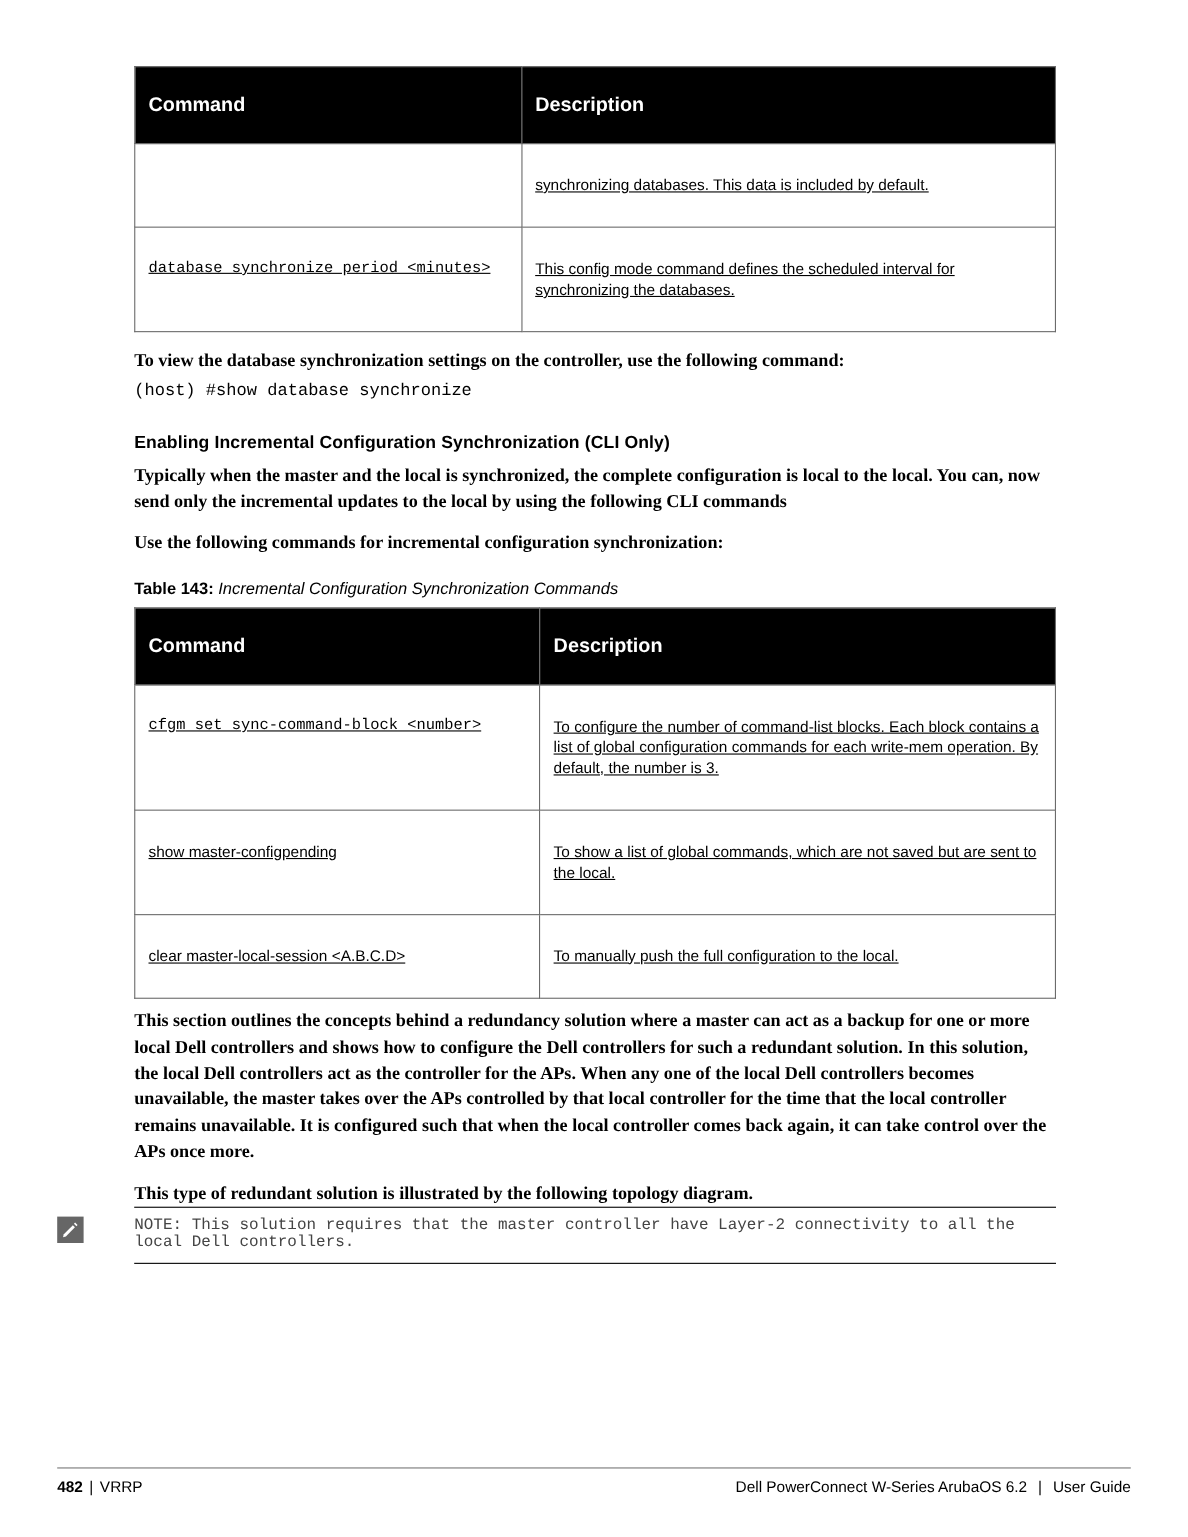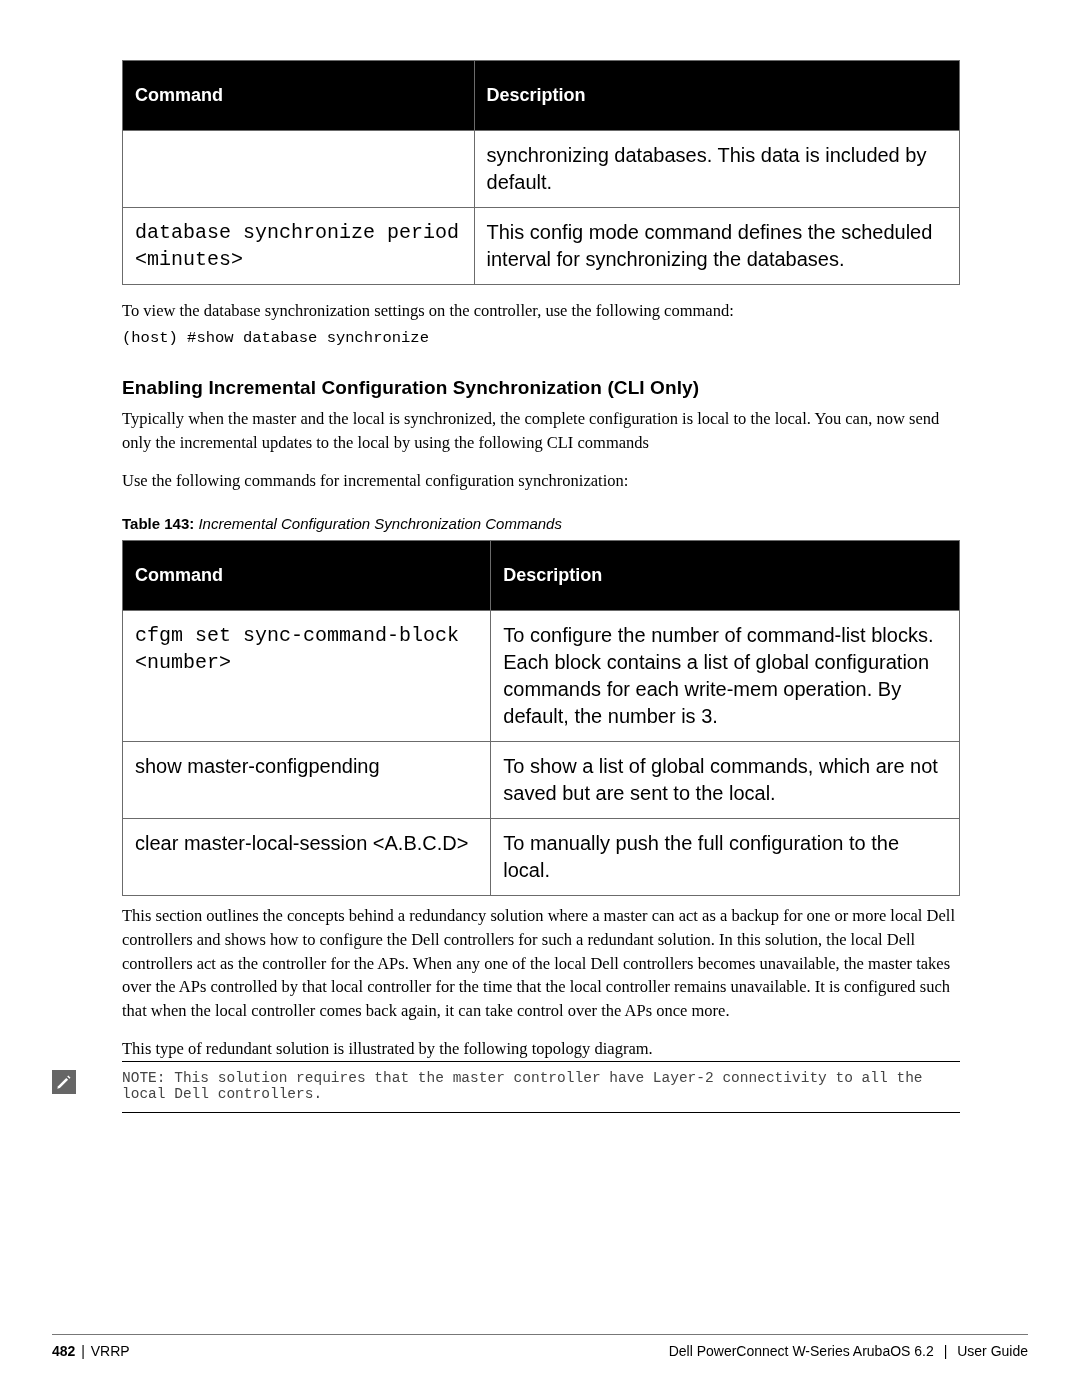--- a/index.html
+++ b/index.html
@@ -30,38 +30,40 @@
   table.cmd th {
     background: #000;
     color: #fff;
     font-weight: 700;
     font-family: "Arial Narrow", Arial, sans-serif;
     font-stretch: condensed;
     font-size: 18px;
     padding: 24px 12px;
   }
   table.cmd td {
-    padding: 11px 12px;
-    font-size: 20px;
+    padding: 28px 12px;
+    font-size: 14px;
     line-height: 1.35;
+    text-decoration: underline;
   }
   .code { font-family: "Courier New", Courier, monospace; font-size: 15px; }
   p.body {
     font-family: Georgia, "Times New Roman", serif;
     font-size: 16.5px;
     line-height: 1.45;
     margin-top: 14px;
+    font-weight: bold;
   }
   p.smallgap { margin-top: 8px; }
   .cli-line { font-family: "Courier New", Courier, monospace; font-size: 15.5px; margin-top: 6px; }
   h2.section {
     font-family: "Arial Narrow", Arial, sans-serif;
     font-stretch: condensed;
     font-weight: 700;
-    font-size: 19px;
+    font-size: 16px;
     margin-top: 30px;
     letter-spacing: 0.1px;
   }
   .table-caption {
     font-size: 15px;
     margin-top: 22px;
     margin-bottom: 8px;
   }
   .table-caption .lbl { font-weight: 700; }
   .table-caption .ttl { font-style: italic; }

